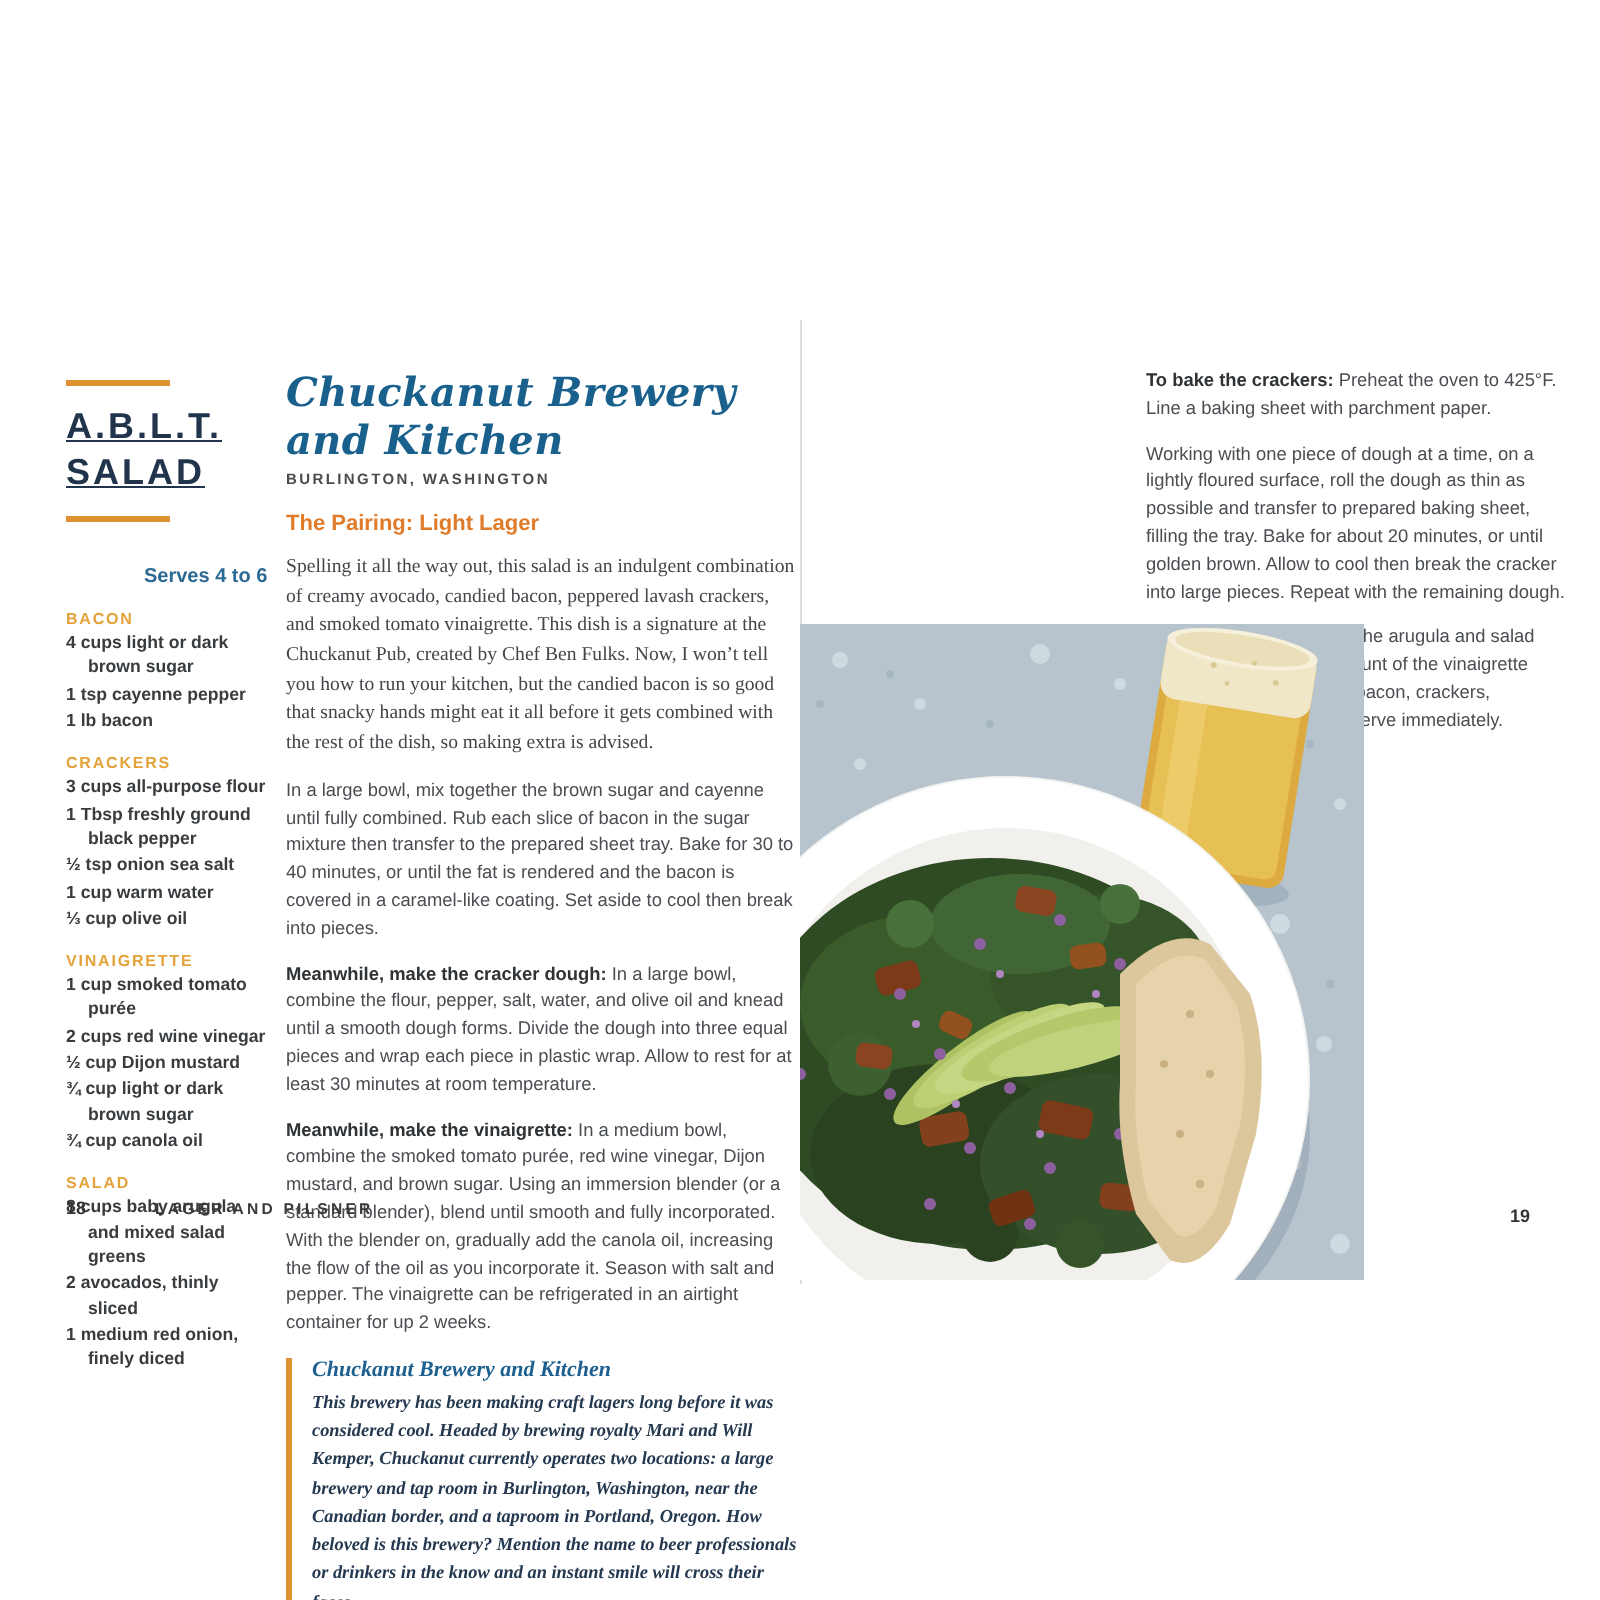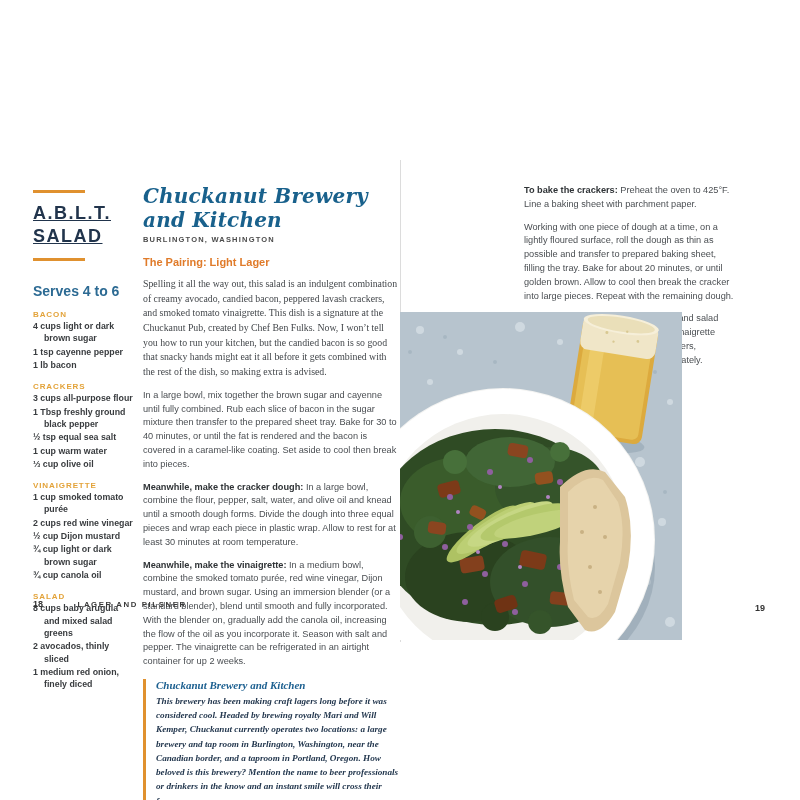--- a/index.html
+++ b/index.html
@@ -7,21 +7,21 @@
           font-family:"Liberation Sans",sans-serif;}
   .gutter{position:absolute;left:400px;top:160px;width:1px;height:482px;background:#dcdcdc;}
 
   
   .sidebar{position:absolute;left:33px;top:190px;width:102px;}
   .rule{width:52px;height:3px;background:#e0912f;}
   .rule.top{margin-bottom:9px;}
   .rule.bottom{margin-top:11px;}
   .recipe-title{font-size:18px;font-weight:bold;letter-spacing:1.5px;line-height:1.25;
                 color:#21344c;font-family:"Liberation Sans",sans-serif;text-decoration:underline;}
-  .serves{margin-top:22px;font-size:14px;font-weight:bold;color:#2c6a93;}
+  .serves{margin-top:22px;font-size:10px;font-weight:bold;color:#2c6a93;margin-left:39px;}
   .ing-header{margin-top:11px;font-size:8px;font-weight:bold;letter-spacing:.9px;color:#e3a33a;}
   .ing-item{font-size:8.8px;font-weight:600;color:#393c3f;line-height:1.4;
             padding-left:11px;text-indent:-11px;margin-top:1px;}
 
   
   .main-col{position:absolute;left:143px;top:184px;width:257px;}
   .brewery-script{font-family:"DejaVu Serif",serif;font-style:italic;font-weight:bold;
                   font-size:20px;color:#19618c;letter-spacing:.2px;}
   .location{margin-top:3px;font-size:7.5px;font-weight:bold;letter-spacing:1.2px;color:#4b4b4b;}
   .pairing{margin-top:12px;font-size:11px;font-weight:bold;color:#e07b2a;}
@@ -29,21 +29,21 @@
          color:#42464a;line-height:1.5;}
   .step{margin-top:9px;font-size:9.2px;color:#4a4e52;line-height:1.5;}
   .step b{color:#2f3336;}
   .info-box{margin-top:10px;border-left:3px solid #e0912f;padding-left:10px;}
   .info-box-heading{font-family:"Liberation Serif",serif;font-style:italic;font-weight:bold;
                     font-size:11px;color:#1d6090;}
   .info-box-text{margin-top:3px;font-family:"Liberation Serif",serif;font-style:italic;
                  font-weight:600;font-size:9.2px;color:#24384f;line-height:1.55;}
 
   
-  .right-col{position:absolute;left:524px;top:184px;width:211px;}
+  .right-col{position:absolute;left:573px;top:184px;width:211px;}
 
   
   .footer-left{position:absolute;left:33px;top:599px;font-size:9px;color:#333;}
   .footer-left .pagenum{font-weight:bold;}
   .footer-left .chapter{margin-left:32px;font-size:7.8px;font-weight:bold;letter-spacing:1.6px;color:#3a3a3a;}
   .footer-right{position:absolute;left:755px;top:603px;font-size:9px;font-weight:bold;color:#333;}
 
   
   .photo{position:absolute;left:400px;top:312px;width:282px;height:328px;overflow:hidden;}
 </style>
@@ -65,21 +65,21 @@
     <div class="serves">Serves 4 to 6</div>
 
     <div class="ing-header">BACON</div>
     <div class="ing-item">4 cups light or dark brown sugar</div>
     <div class="ing-item">1 tsp cayenne pepper</div>
     <div class="ing-item">1 lb bacon</div>
 
     <div class="ing-header">CRACKERS</div>
     <div class="ing-item">3 cups all-purpose flour</div>
     <div class="ing-item">1 Tbsp freshly ground black pepper</div>
-    <div class="ing-item">½ tsp equal sea salt</div>
+    <div class="ing-item">½ tsp onion sea salt</div>
     <div class="ing-item">1 cup warm water</div>
     <div class="ing-item">⅓ cup olive oil</div>
 
     <div class="ing-header">VINAIGRETTE</div>
     <div class="ing-item">1 cup smoked tomato purée</div>
     <div class="ing-item">2 cups red wine vinegar</div>
     <div class="ing-item">½ cup Dijon mustard</div>
     <div class="ing-item">¾ cup light or dark brown sugar</div>
     <div class="ing-item">¾ cup canola oil</div>
 

